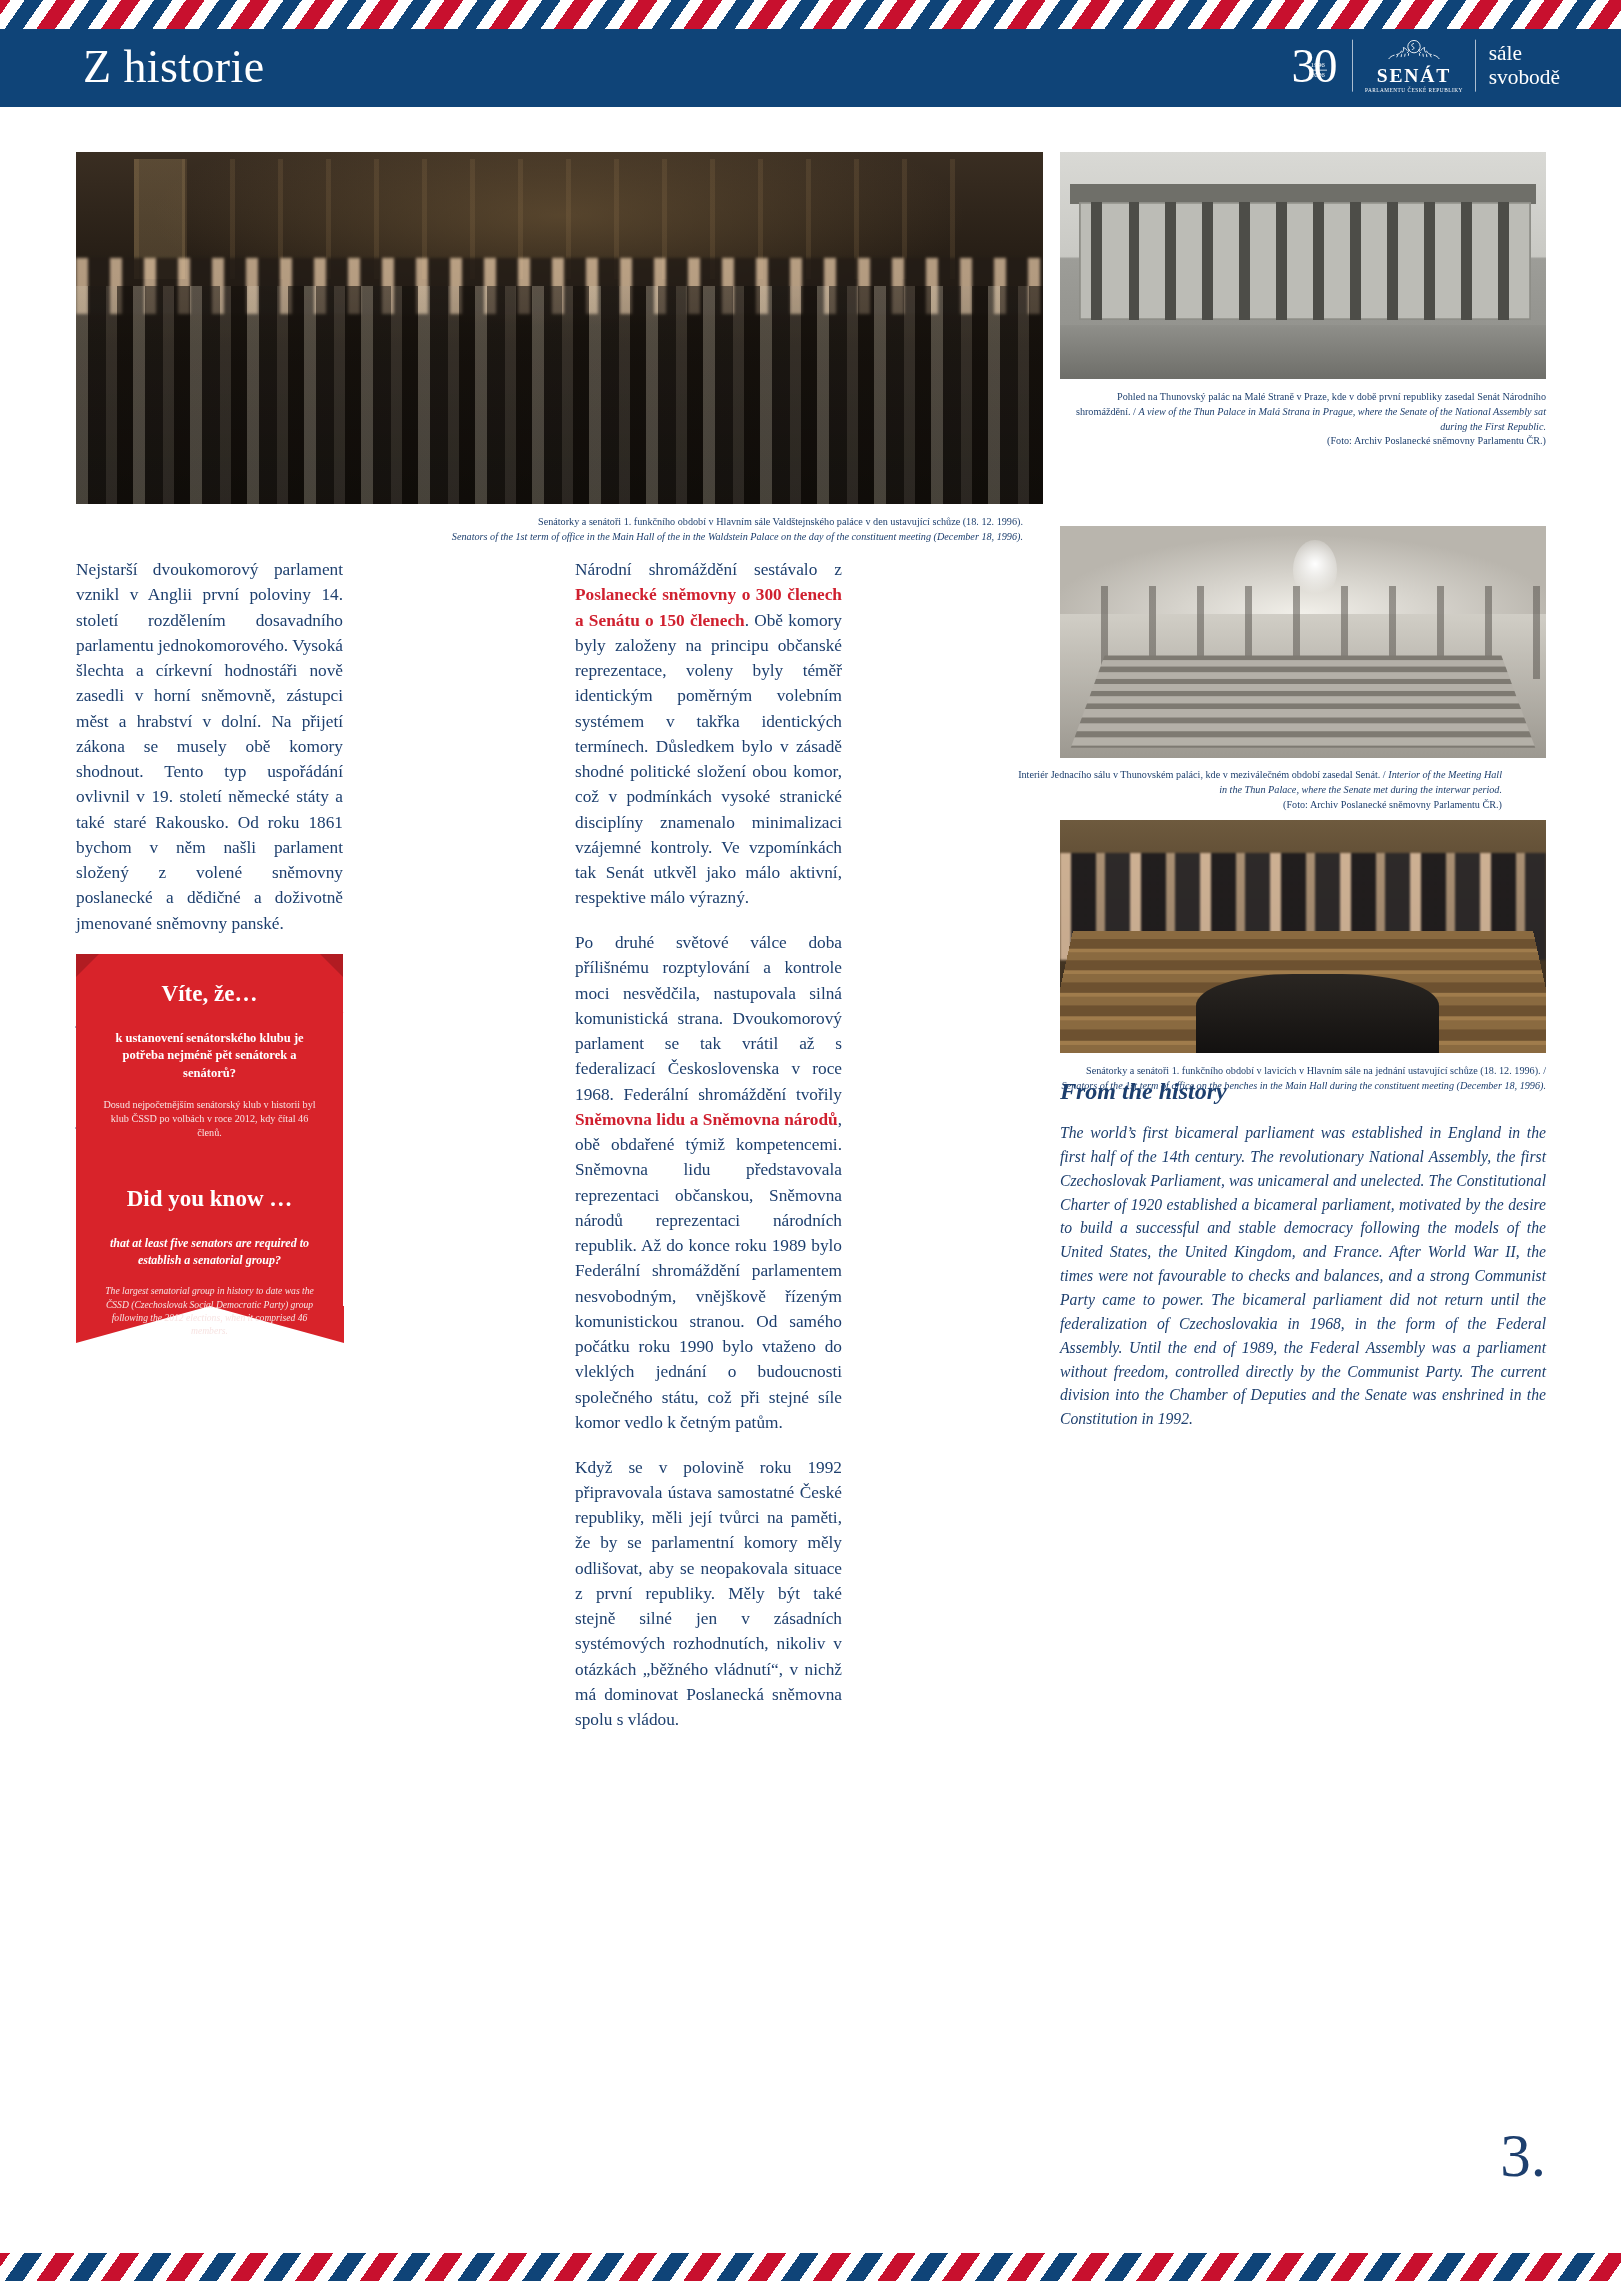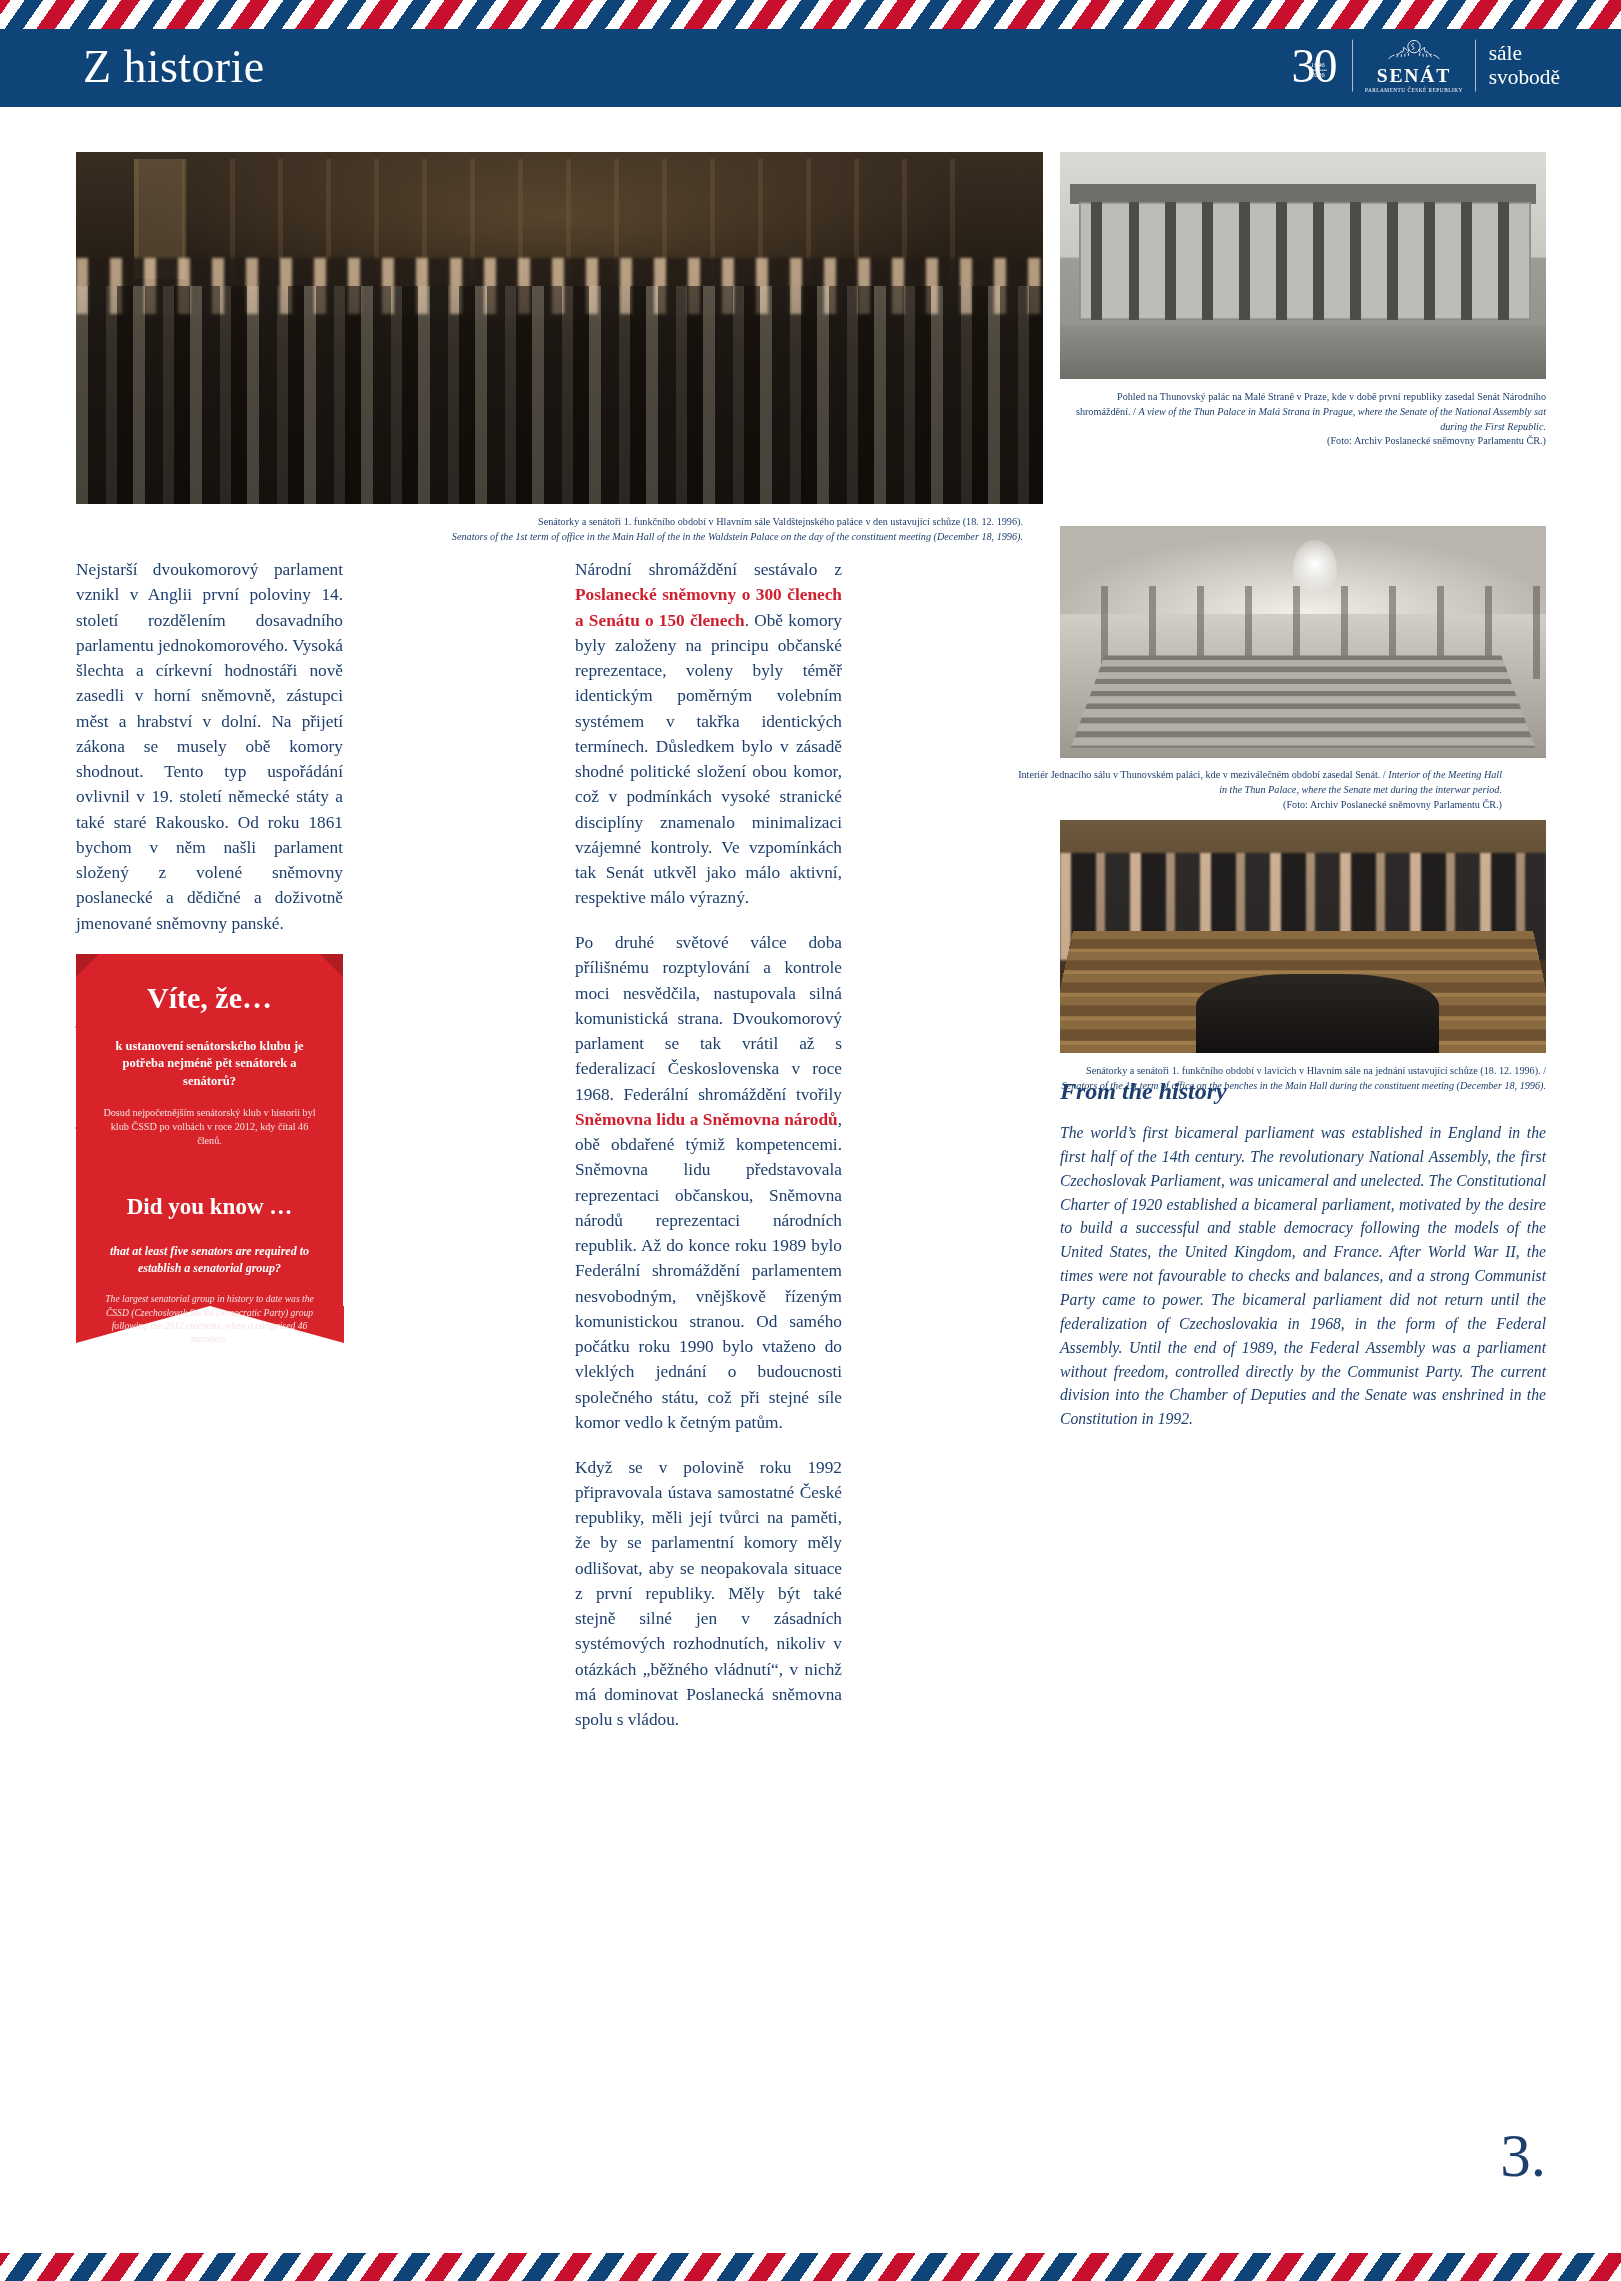--- a/index.html
+++ b/index.html
@@ -285,21 +285,21 @@
   .ribbon-fold-r { right: 0; border-left: 23px solid transparent; }
 
   .ribbon-inner {
     position: relative;
     padding: 27px 21.4px 0;
     text-align: center;
     color: #ffffff;
     z-index: 2;
   }
   .ribbon-h-cz {
-    font-size: 30px; font-weight: bold;
+    font-size: 23px; font-weight: bold;
     margin-bottom: 23px;
     font-family: "Liberation Serif", "DejaVu Serif", serif;
   }
   .ribbon-q-cz {
     font-size: 12.5px; font-weight: bold; line-height: 1.38;
     margin-bottom: 16px;
   }
   .ribbon-note-cz {
     font-size: 10.2px; line-height: 1.38;
     margin-bottom: 46px;

